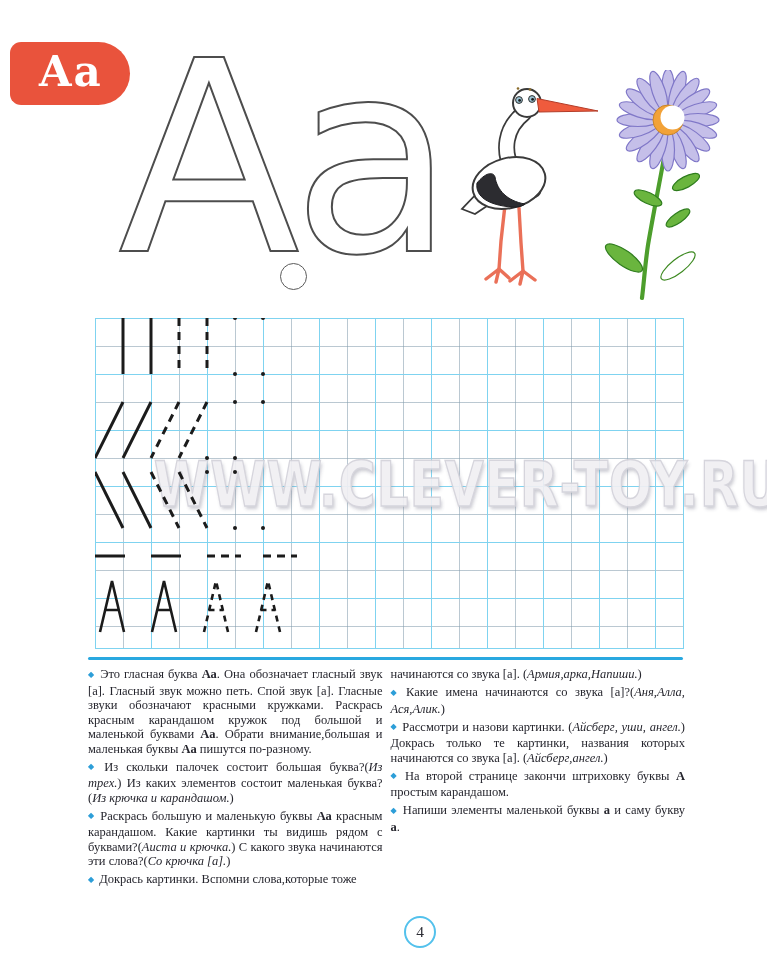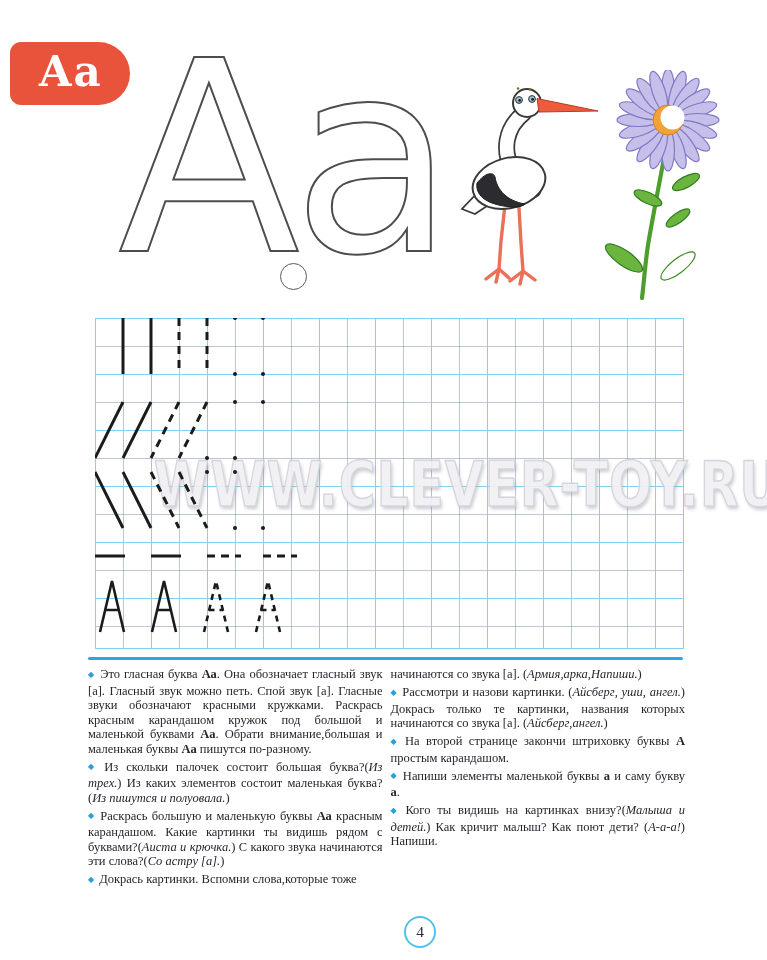--- a/index.html
+++ b/index.html
@@ -180,30 +180,30 @@
         <path d="M 109 314 L 121 263 L 133 314 M 113.5 292 L 128.5 292" stroke="#1b1b1b" fill="none" stroke-width="2.6" stroke-dasharray="6 5"></path>
         <path d="M 161 314 L 173 263 L 185 314 M 165.5 292 L 180.5 292" stroke="#1b1b1b" fill="none" stroke-width="2.6" stroke-dasharray="6 5"></path>
       </svg>
   </div>
 
   <div class="divider"></div>
 
   <div class="instructions">
     <div class="col" id="col-left">
         <p><span class="bullet">◆</span>Это гласная буква <b>Аа</b>. Она обозначает гласный звук [а]. Гласный звук можно петь. Спой звук [а]. Гласные звуки обозначают красными кружками. Раскрась красным карандашом кружок под большой и маленькой буквами <b>Аа</b>. Обрати внимание,большая и маленькая буквы <b>Аа</b> пишутся по-разному.</p>
-        <p><span class="bullet">◆</span>Из скольки палочек состоит большая буква?(<i>Из трех.</i>) Из каких элементов состоит маленькая буква?(<i>Из пишутся и полуовала.</i>)</p>
-        <p><span class="bullet">◆</span>Раскрась большую и маленькую буквы <b>Аа</b> красным карандашом. Какие картинки ты видишь рядом с буквами?(<i>Аиста и крючка.</i>) С какого звука начинаются эти слова?(<i>Со астру [а].</i>)</p>
+        <p><span class="bullet">◆</span>Из скольки палочек состоит большая буква?(<i>Из трех.</i>) Из каких элементов состоит маленькая буква?(<i>Из крючка и карандашом.</i>)</p>
+        <p><span class="bullet">◆</span>Раскрась большую и маленькую буквы <b>Аа</b> красным карандашом. Какие картинки ты видишь рядом с буквами?(<i>Аиста и крючка.</i>) С какого звука начинаются эти слова?(<i>Со крючка [а].</i>)</p>
         <p><span class="bullet">◆</span>Докрась картинки. Вспомни слова,которые тоже</p>
       </div>
     <div class="col" id="col-right">
         <p>начинаются со звука [а]. (<i>Армия,арка,Напиши.</i>)</p>
+        <p><span class="bullet">◆</span>Какие имена начинаются со звука [а]?(<i>Аня,Алла, Ася,Алик.</i>)</p>
         <p><span class="bullet">◆</span>Рассмотри и назови картинки. (<i>Айсберг, уши, ангел.</i>) Докрась только те картинки, названия которых начинаются со звука [а]. (<i>Айсберг,ангел.</i>)</p>
         <p><span class="bullet">◆</span>На второй странице закончи штриховку буквы <b>А</b> простым карандашом.</p>
         <p><span class="bullet">◆</span>Напиши элементы маленькой буквы <b>а</b> и саму букву <b>а</b>.</p>
-        <p><span class="bullet">◆</span>Кого ты видишь на картинках внизу?(<i>Малыша и детей.</i>) Как кричит малыш? Как поют дети? (<i>А-а-а!</i>) Напиши.</p>
       </div>
   </div>
 
   <div class="page-num">
     <span>4</span>
   </div>
 
 </div>
 
 </body></html>

